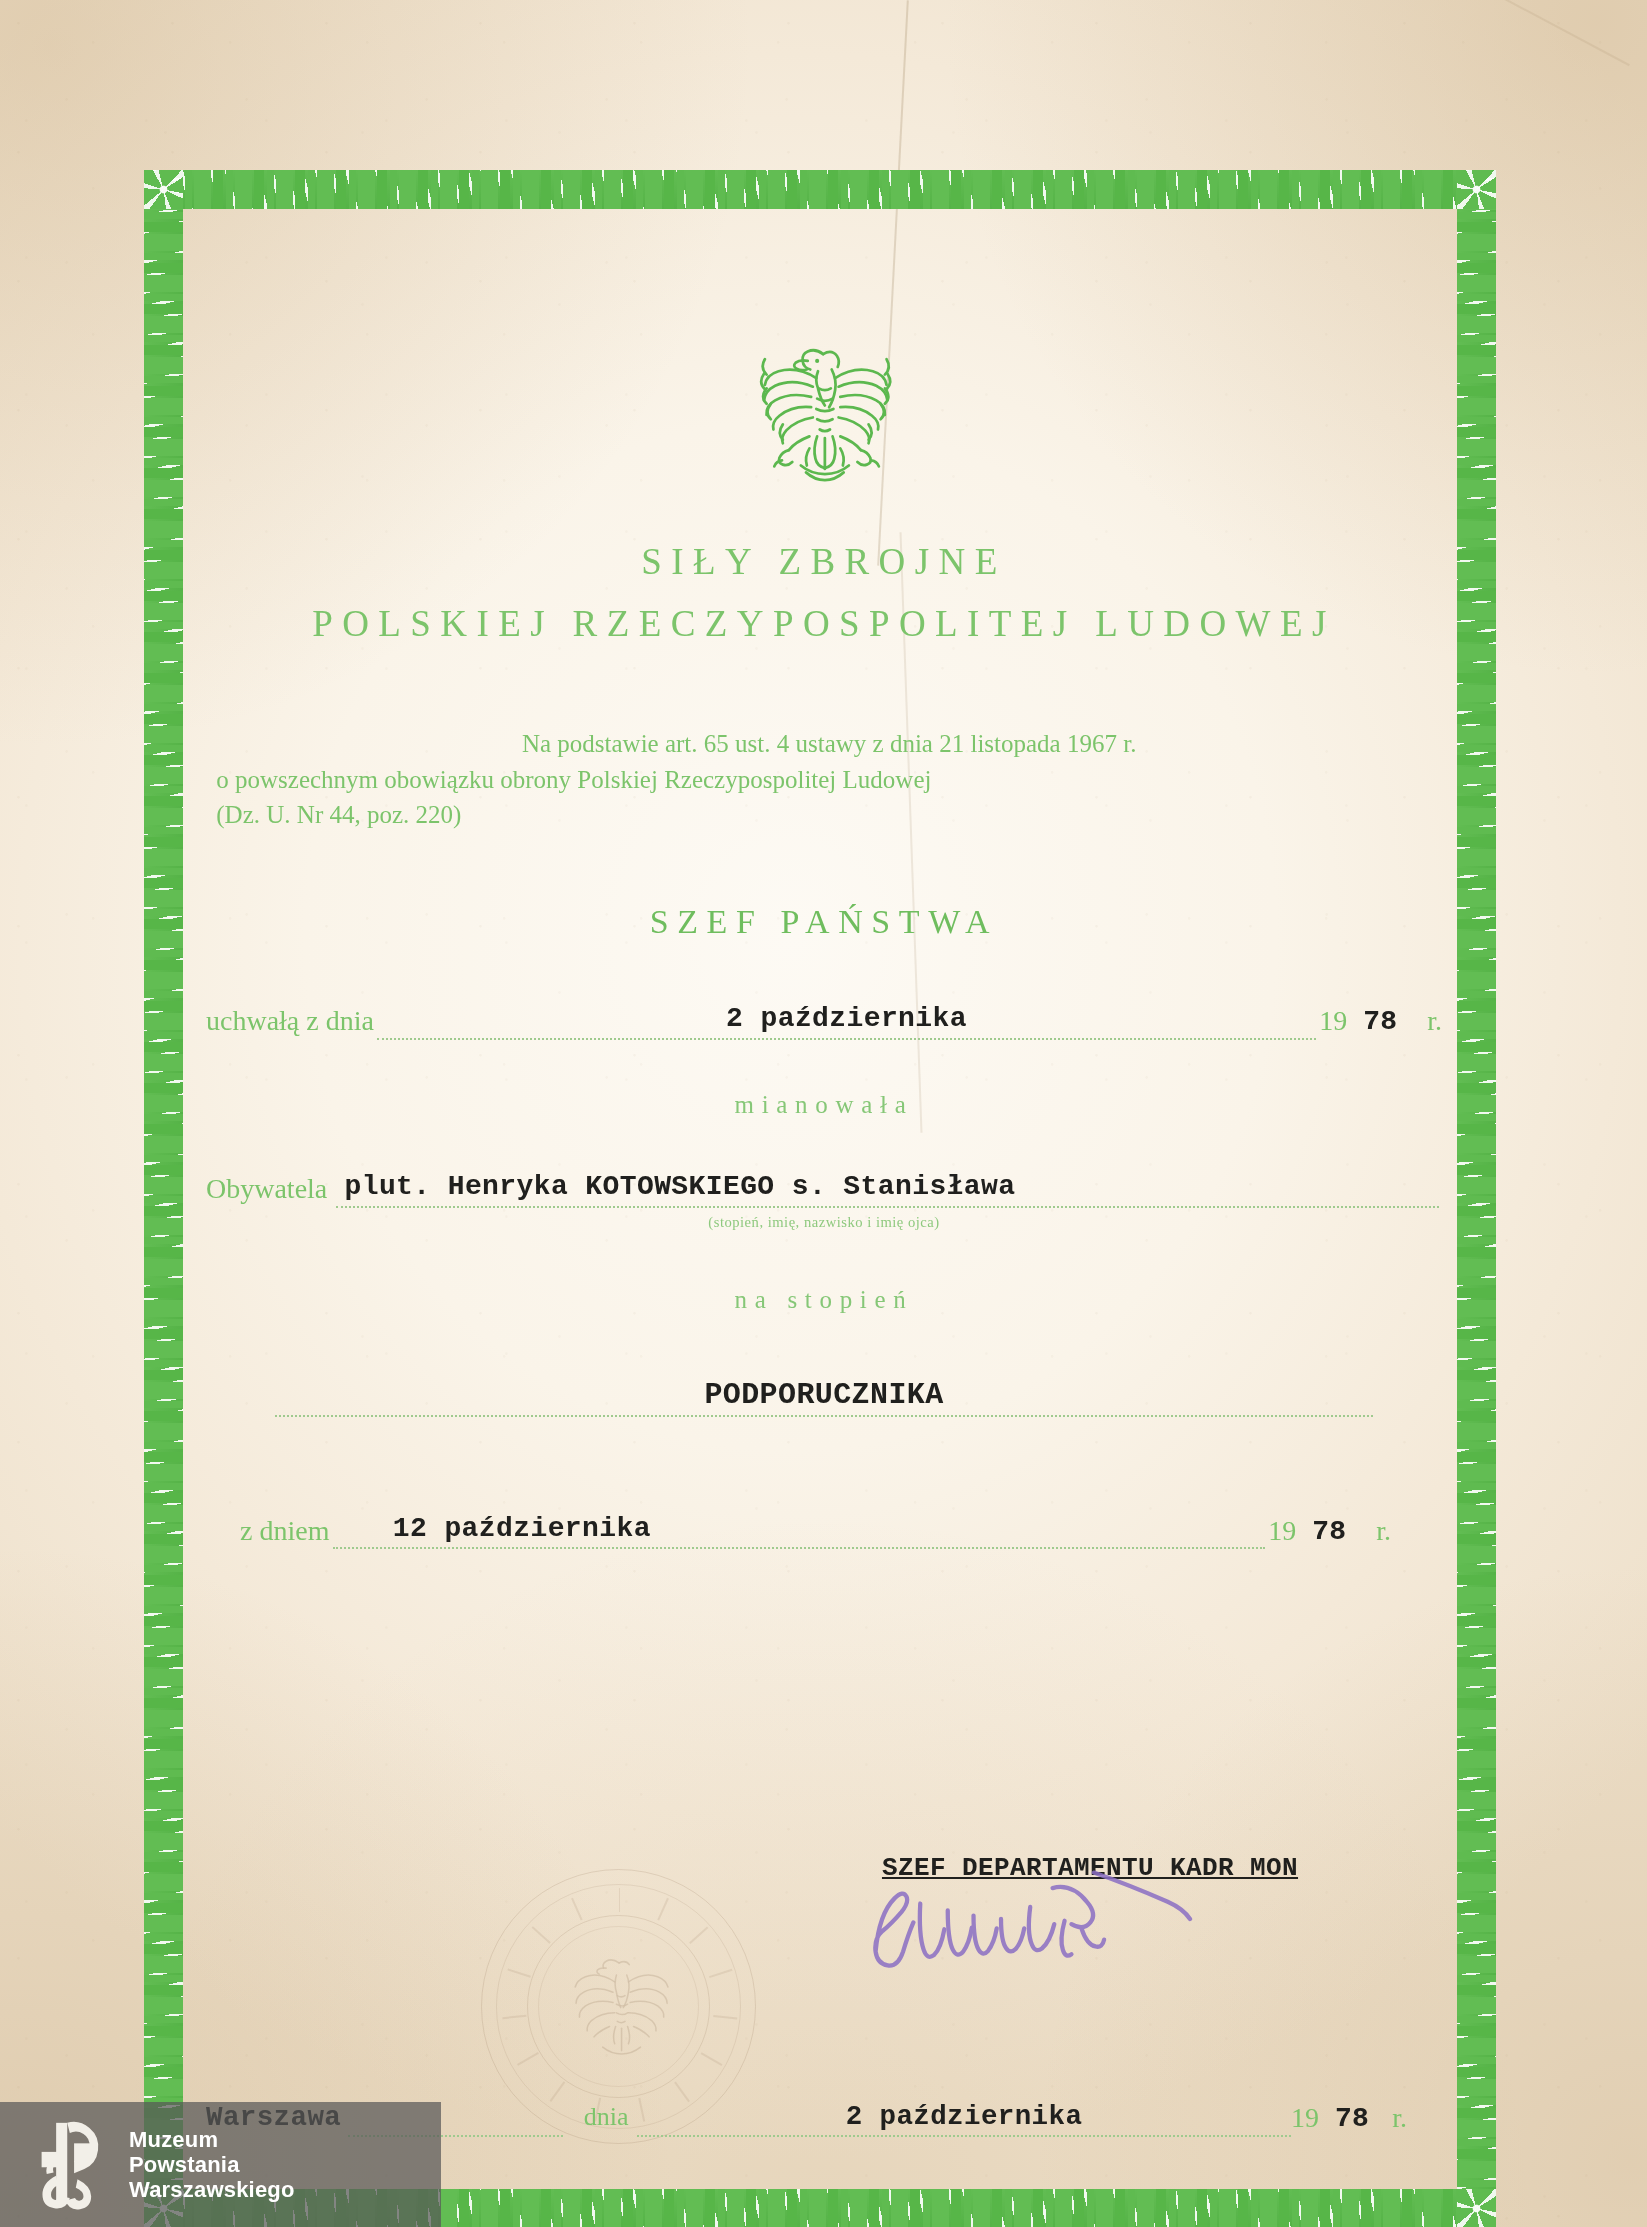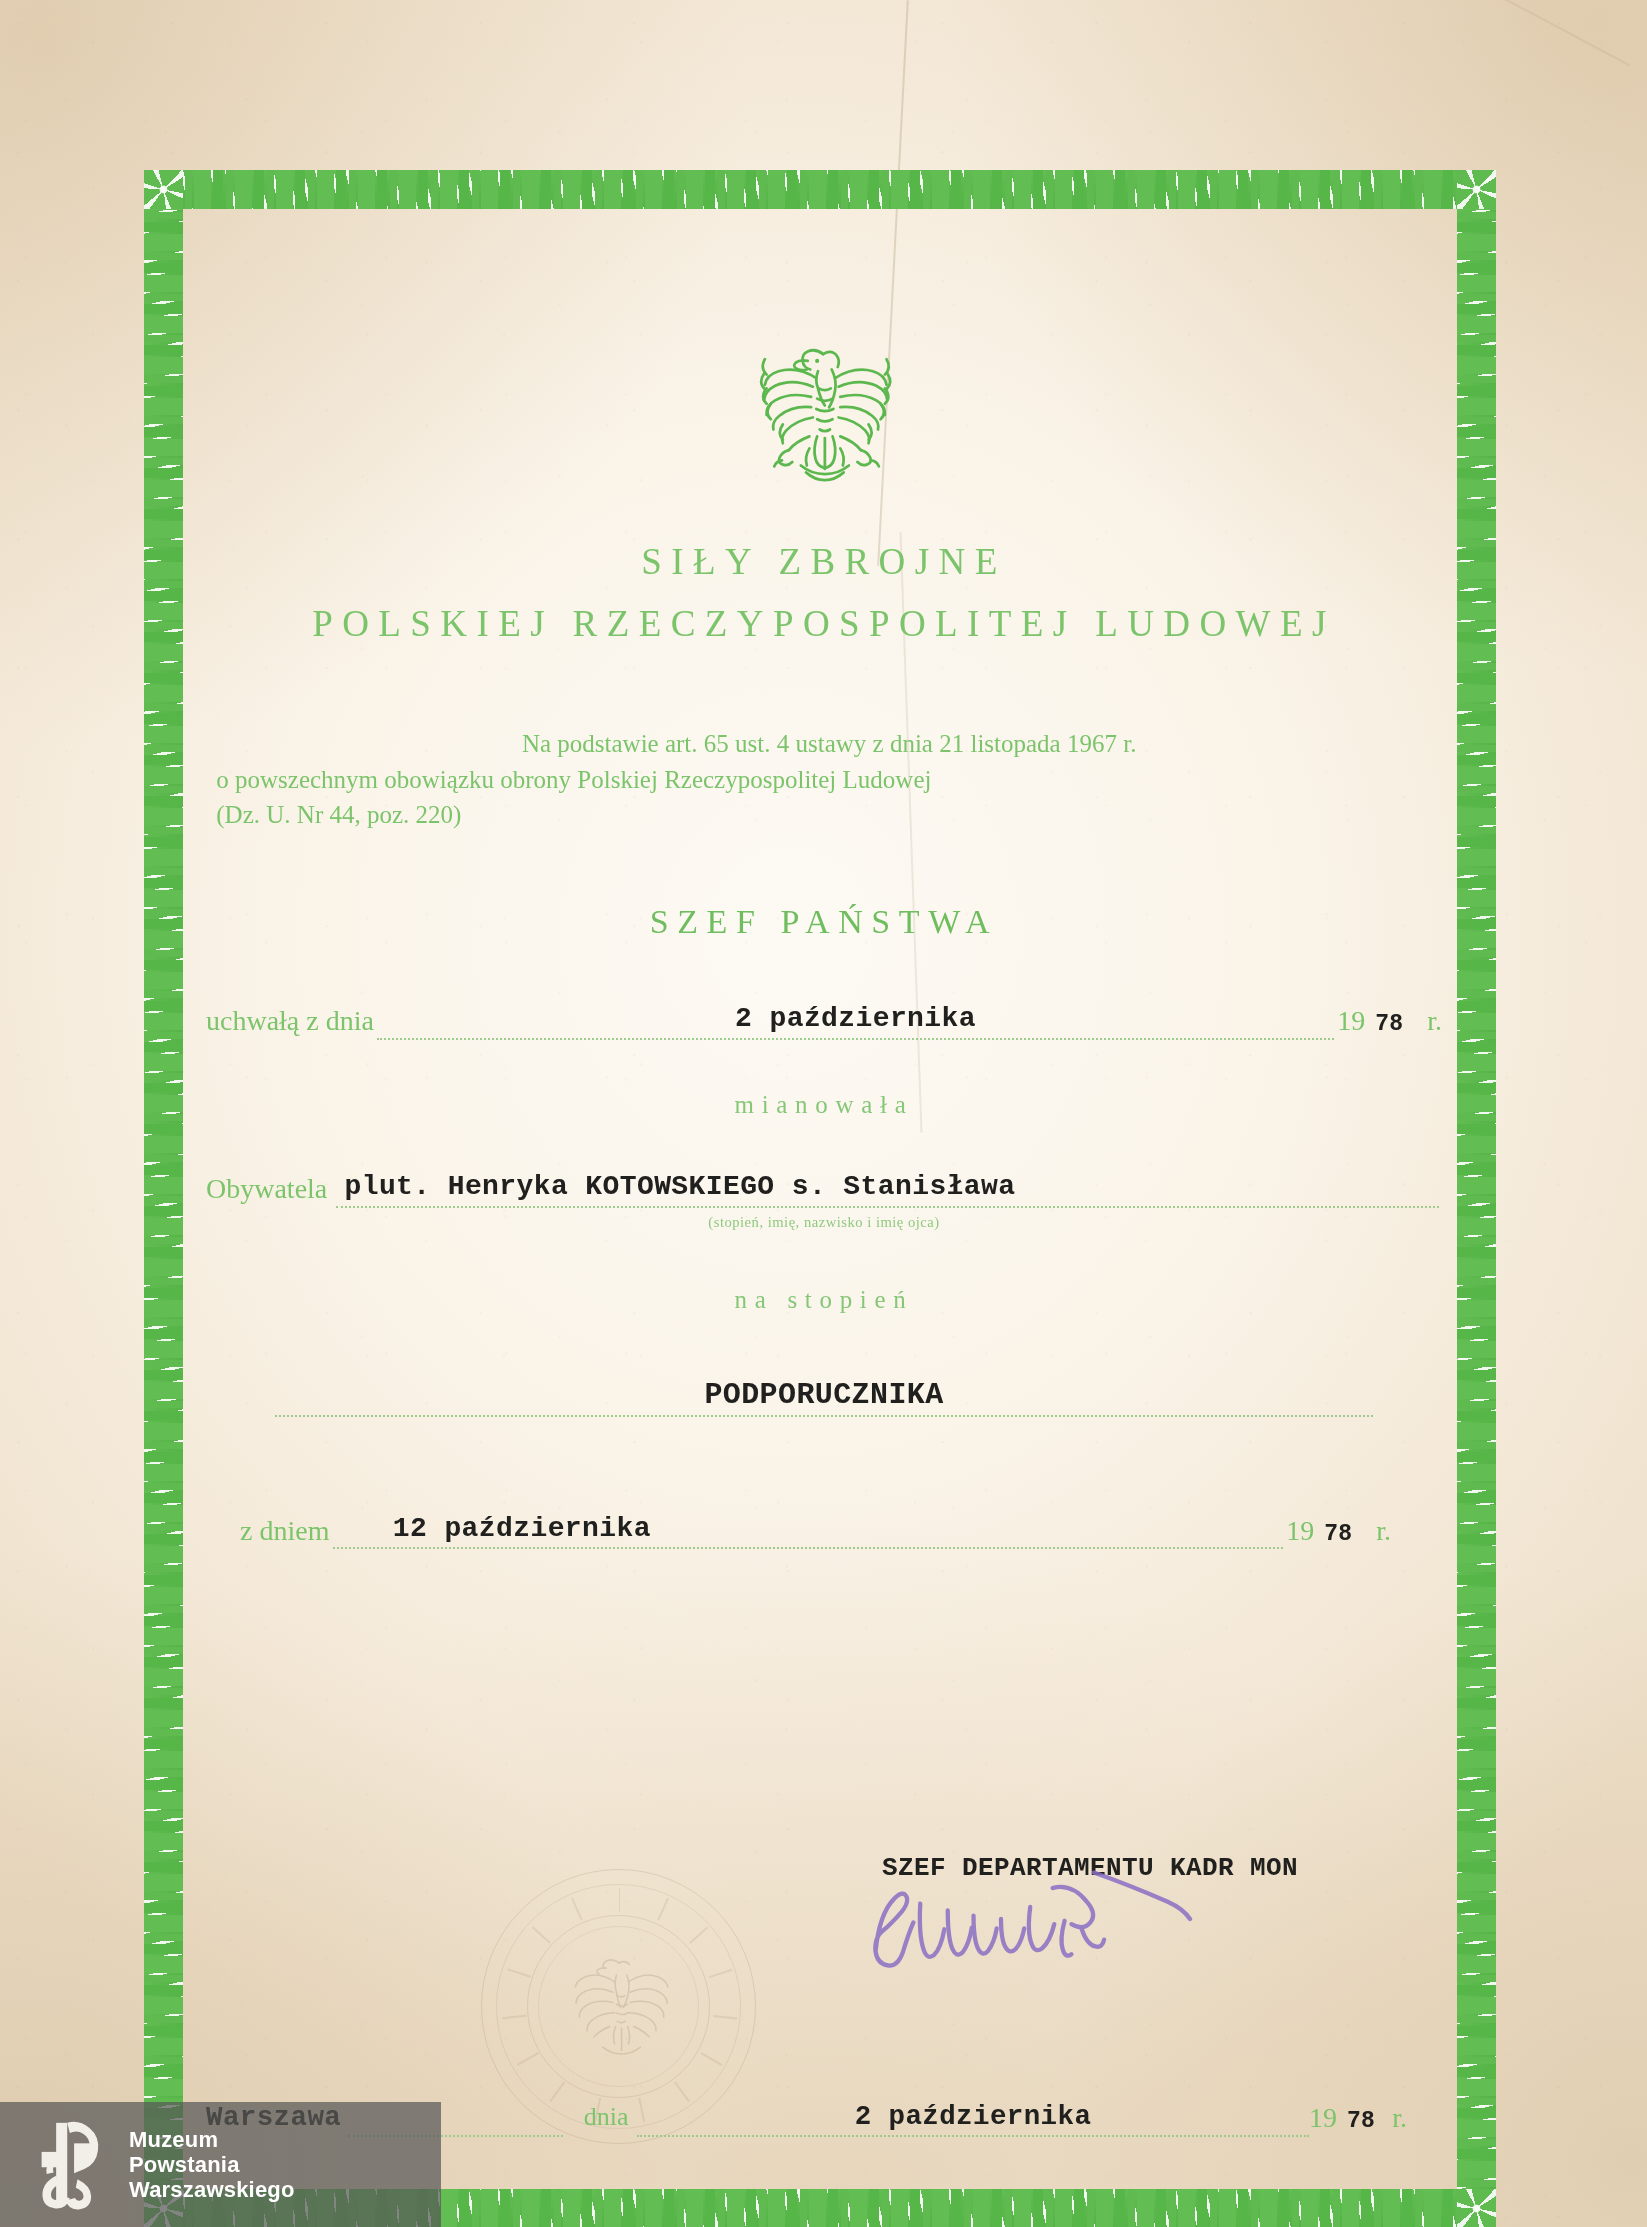--- a/index.html
+++ b/index.html
@@ -125,21 +125,21 @@
     flex:1;border-bottom:2.6px dotted #9fca8e;position:relative;height:34px;
     margin:0 3.4px;
   }
   .dotline .val{
     position:absolute;bottom:3.4px;left:0;right:0;text-align:center;
     font-size:28px;white-space:nowrap;
   }
   .dotline .val.left{text-align:left;padding-left:69px;}
   .yearbox{display:flex;align-items:flex-end;white-space:nowrap;padding-bottom:2.6px;}
   .yr19{color:#7cc46b;font-family:"Liberation Serif", serif;font-size:28px;}
-  .yr78{font-size:23px;margin:0 10px;}
+  .yr78{font-size:28px;margin:0 16px;}
   .rdot{color:#7cc46b;font-family:"Liberation Serif", serif;font-size:28px;margin-left:13.7px;}
 
   #mianowala{
     text-align:center;color:#86c777;margin-top:51px;
     font-family:"Liberation Serif", serif;font-size:25px;letter-spacing:7.7px;
   }
 
   #caption{
     text-align:center;color:#8ec97e;margin-top:6.9px;
     font-family:"Liberation Serif", serif;font-size:14.6px;letter-spacing:0.5px;
@@ -151,21 +151,21 @@
   }
 
   #rankrow{margin-top:62px;padding:0 69px;}
   #rankline{border-bottom:2.6px dotted #9fca8e;height:39px;position:relative;}
   #rankline .val{position:absolute;bottom:3.4px;left:0;right:0;text-align:center;font-size:30px;}
 
   #sigblock{
     position:absolute;left:807px;top:1853px;width:566px;text-align:center;
   }
   .sigline{font-size:26px;white-space:nowrap;}
-  #sigpost{margin-bottom:50px;}
+  #sigpost{margin-bottom:50px;text-decoration:underline;}
   #signature{position:absolute;left:867px;top:1869px;width:378px;height:112px;}
 
   #placerow{position:absolute;left:206px;top:2102px;width:1201px;display:flex;}
   #placeval{font-size:27.5px;padding-bottom:3.4px;}
   #placeline{flex:0 0 215px;border-bottom:2.6px dotted #9fca8e;height:33px;margin-left:6.9px;}
   #dnia{color:#7cc46b;font-family:"Liberation Serif", serif;font-size:26px;padding:0 8.6px 3.4px 20.6px;}
   #dateline{flex:1;border-bottom:2.6px dotted #9fca8e;height:33px;position:relative;}
   #dateline .val{position:absolute;bottom:3.4px;left:0;right:0;text-align:center;font-size:27.5px;}
 
   

